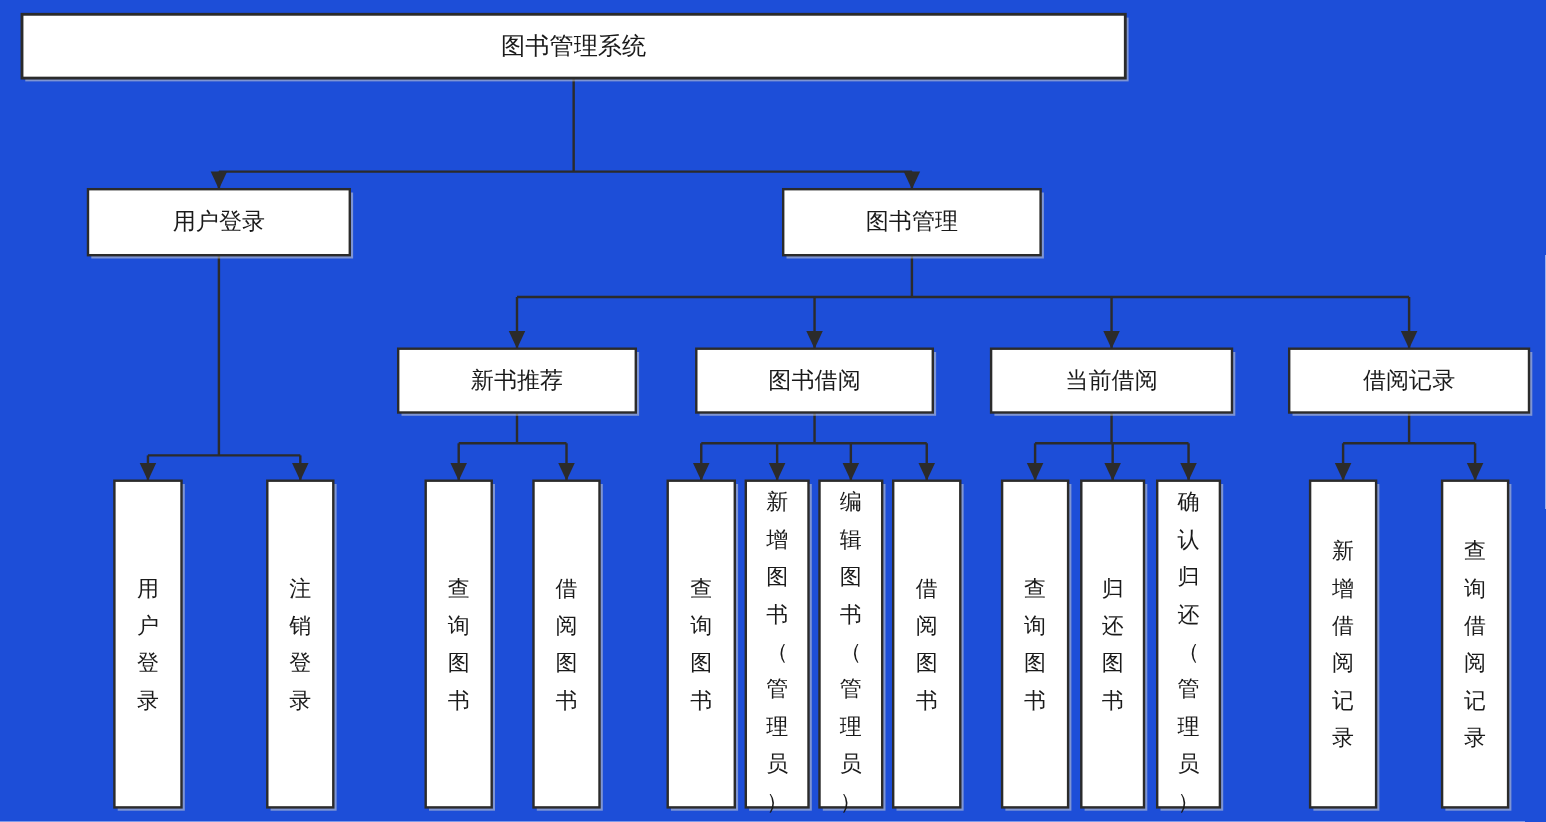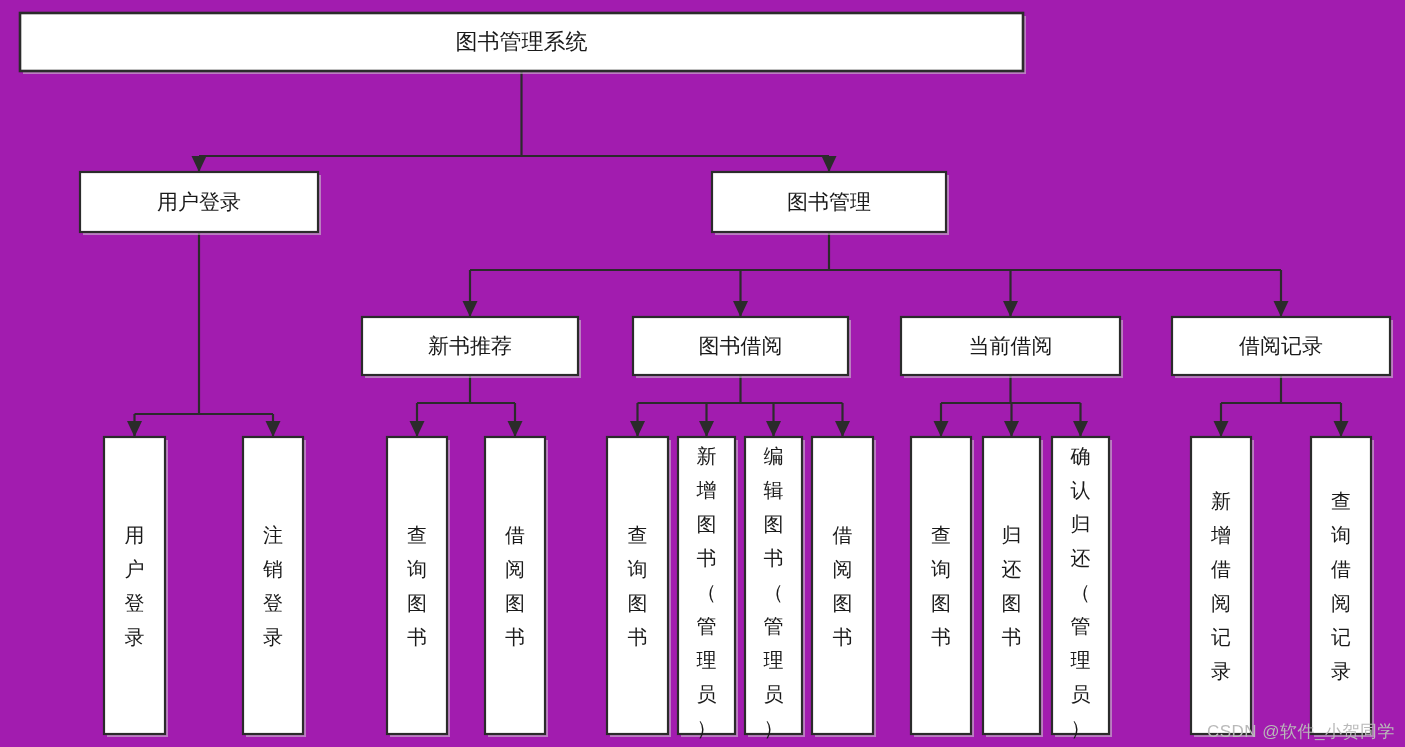--- a/index.html
+++ b/index.html
@@ -10,21 +10,21 @@
   body {
     width: 1405px;
     height: 747px;
     font-family: "Liberation Sans", "DejaVu Sans", sans-serif;
     overflow: hidden;
   }
   #diagram-root {
     position: relative;
     width: 1405px;
     height: 747px;
-    background: #a21caf;
+    background: #1d4ed8;
   }
   svg#flow {
     position: absolute;
     left: 0;
     top: 0;
     width: 1405px;
     height: 747px;
     display: block;
   }
   .node-rect {
@@ -242,14 +242,13 @@
           <rect x="1191" y="437" width="60" height="297" class="node-rect"></rect>
           <text x="1221" y="507.5" class="vlabel"><tspan x="1221" dy="0">新</tspan><tspan x="1221" dy="34">增</tspan><tspan x="1221" dy="34">借</tspan><tspan x="1221" dy="34">阅</tspan><tspan x="1221" dy="34">记</tspan><tspan x="1221" dy="34">录</tspan></text>
         </g>
         <g>
           <rect x="1314" y="440" width="60" height="297" fill="#cfcfcf" stroke="none" opacity="0.55"></rect>
           <rect x="1311" y="437" width="60" height="297" class="node-rect"></rect>
           <text x="1341" y="507.5" class="vlabel"><tspan x="1341" dy="0">查</tspan><tspan x="1341" dy="34">询</tspan><tspan x="1341" dy="34">借</tspan><tspan x="1341" dy="34">阅</tspan><tspan x="1341" dy="34">记</tspan><tspan x="1341" dy="34">录</tspan></text>
         </g>
       </g>
   </svg>
-  <div class="watermark">CSDN @软件_小贺同学</div>
 </div>
 
 </body></html>

